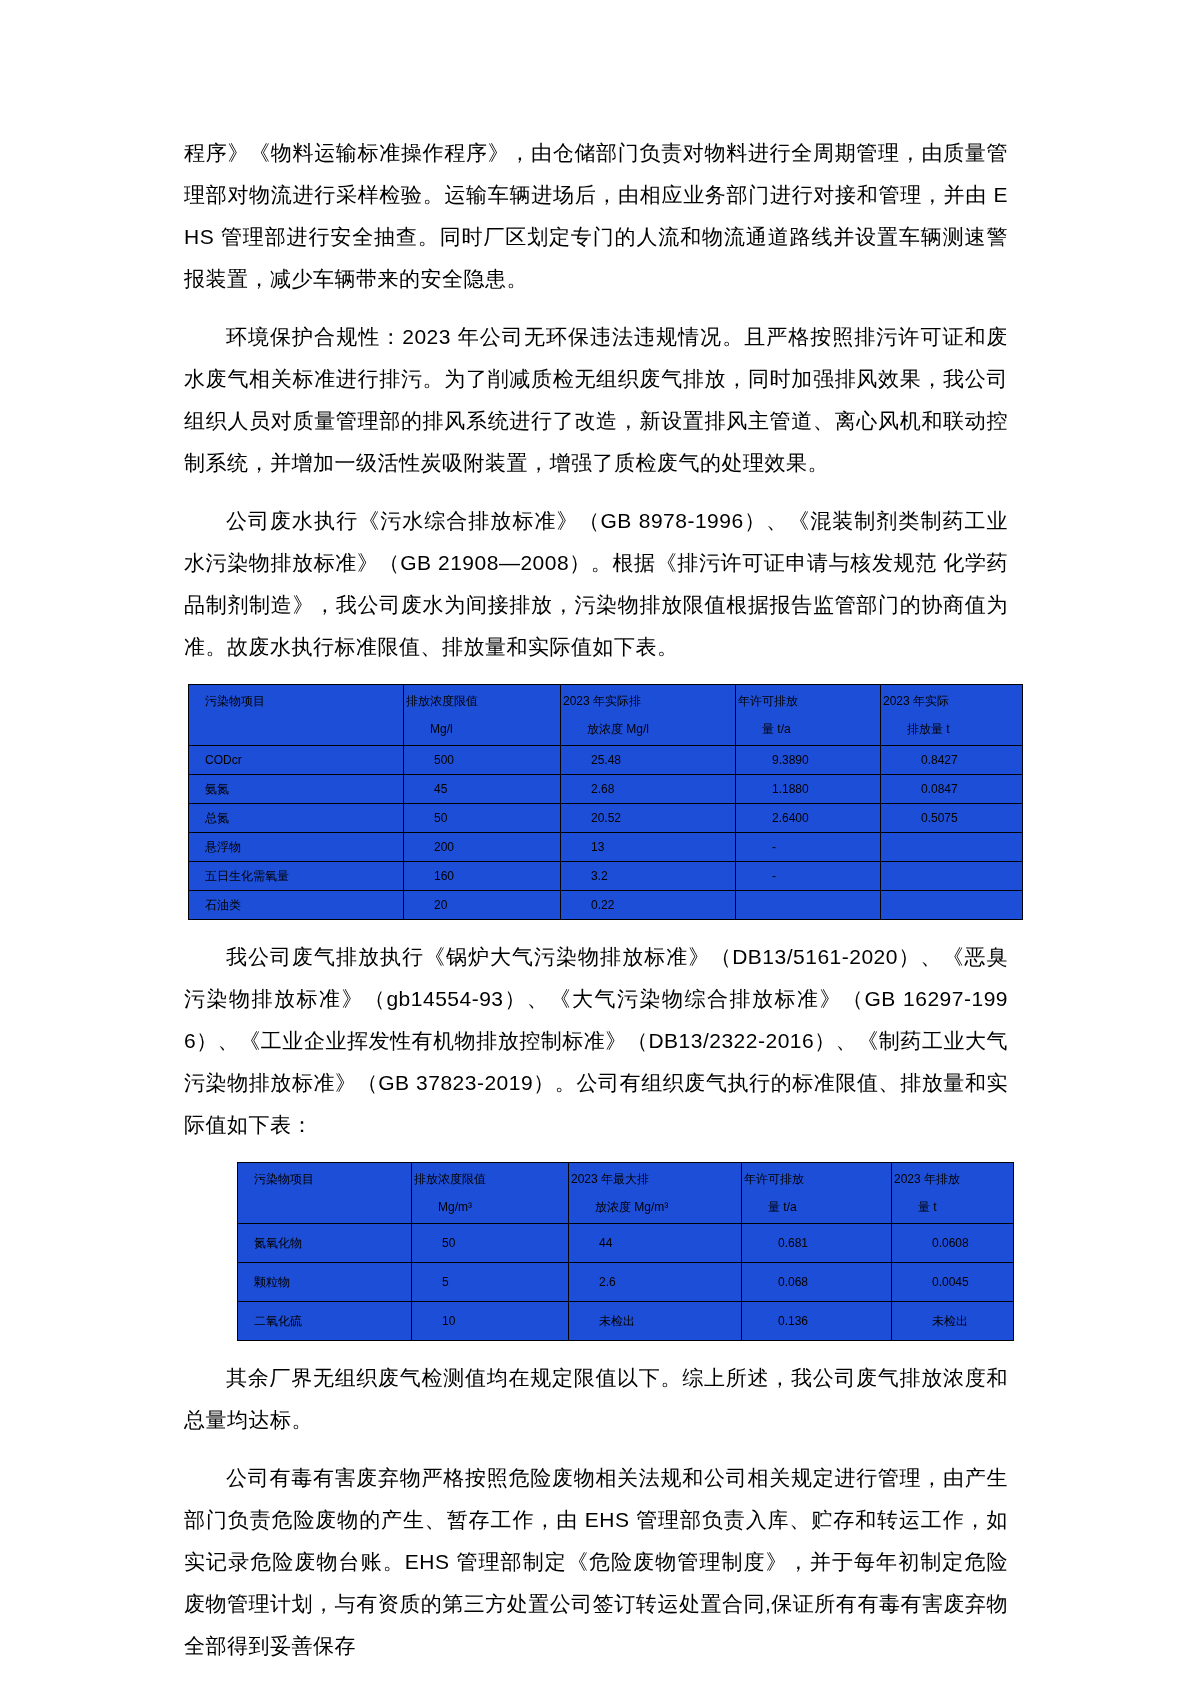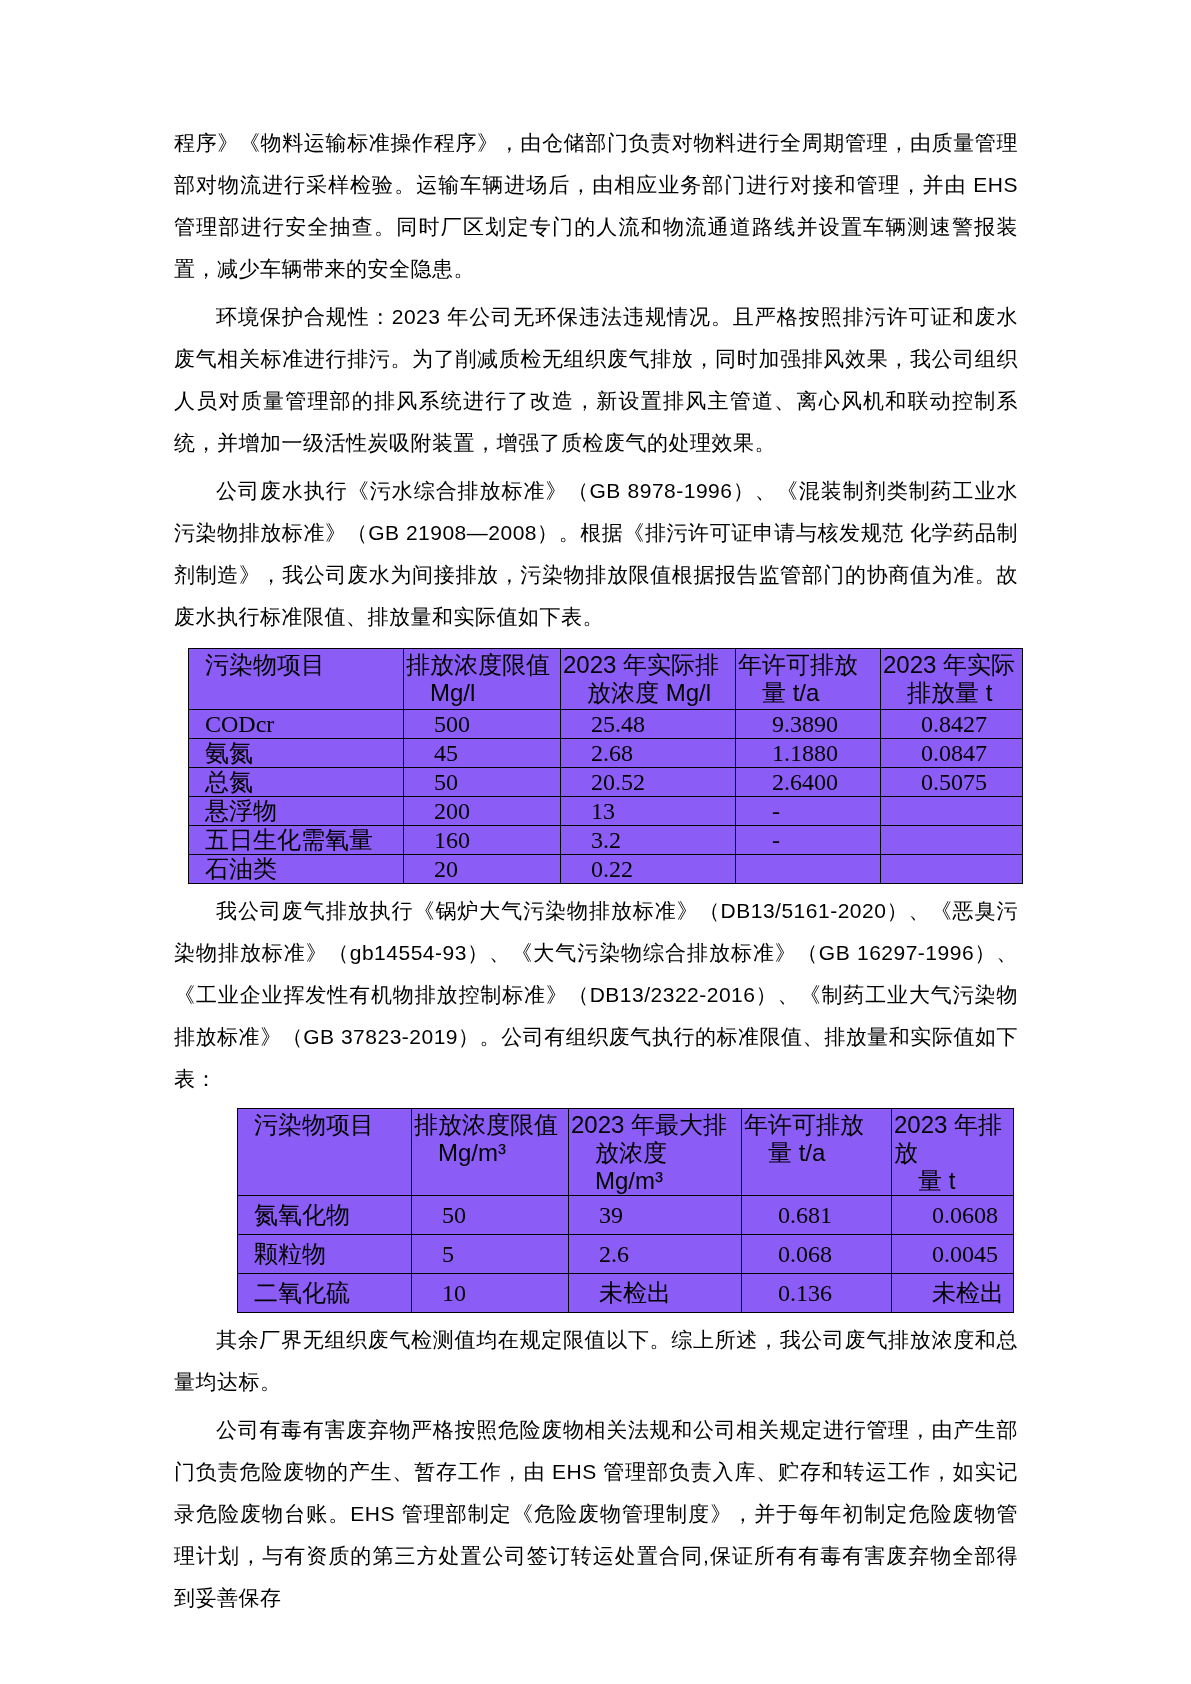--- a/index.html
+++ b/index.html
@@ -9,54 +9,54 @@
     height:1684px;
     margin:0 auto;
     background:#ffffff;
     color:#000000;
     font-family:"Liberation Sans","DejaVu Sans",sans-serif;
     box-sizing:border-box;
     padding:116px 167px 0 168px;
     overflow:hidden;
   }
   .doc p{
-    margin:6px;
+    margin:16px;
     font-size:21px;
     line-height:42px;
     text-align:justify;
     letter-spacing:0.5px;
     word-break:break-all;
   }
   .doc p.indent{text-indent:2em;}
   table.doc-table{
     border-collapse:collapse;
     table-layout:fixed;
-    font-size:24px;
-    background:#8b5cf6;
+    font-size:12px;
+    background:#1d4ed8;
     padding-left:32px;
   }
   table.doc-table,
   table.doc-table th,
   table.doc-table td{
     border:1.5px solid #000000;
   }
   #table1{width:834px;margin:10px 0 0 20px;}
   #table2{width:776px;margin:8px 0 6px 69px;}
   table.doc-table th{
     font-weight:normal;
     vertical-align:top;
     height:58px;
     padding:2px 2px 0 2px;
   }
   table.doc-table th .hl1{text-align:left;line-height:28px;}
   table.doc-table th .hl1.first{text-align:left;padding-left:14px;}
   table.doc-table th .hl2{text-align:left;line-height:28px;padding-left:4px;margin-left:20px;}
   #table1 td{height:28px;line-height:28px;}
   #table2 td{height:38px;line-height:38px;}
-  table.doc-table td{padding:0;white-space:nowrap;overflow:hidden;font-family:Liberation Serif, serif;}
+  table.doc-table td{padding:0;white-space:nowrap;overflow:hidden;}
   table.doc-table td.c0{padding-left:16px;}
   table.doc-table td.c1{padding-left:30px;}
   table.doc-table td.c2{padding-left:30px;}
   table.doc-table td.c3{padding-left:36px;}
   table.doc-table td.c4{padding-left:40px;}
 </style>
 </head>
 <body>
 
 <div class="page doc">
@@ -175,21 +175,21 @@
           <th>
             <div class="hl1">2023 年排放</div>
             <div class="hl2">量 t</div>
           </th>
         </tr>
       </thead>
     <tbody>
         <tr>
           <td class="c0">氮氧化物</td>
           <td class="c1">50</td>
-          <td class="c2">39</td>
+          <td class="c2">44</td>
           <td class="c3">0.681</td>
           <td class="c4">0.0608</td>
         </tr>
         <tr>
           <td class="c0">颗粒物</td>
           <td class="c1">5</td>
           <td class="c2">2.6</td>
           <td class="c3">0.068</td>
           <td class="c4">0.0045</td>
         </tr>

